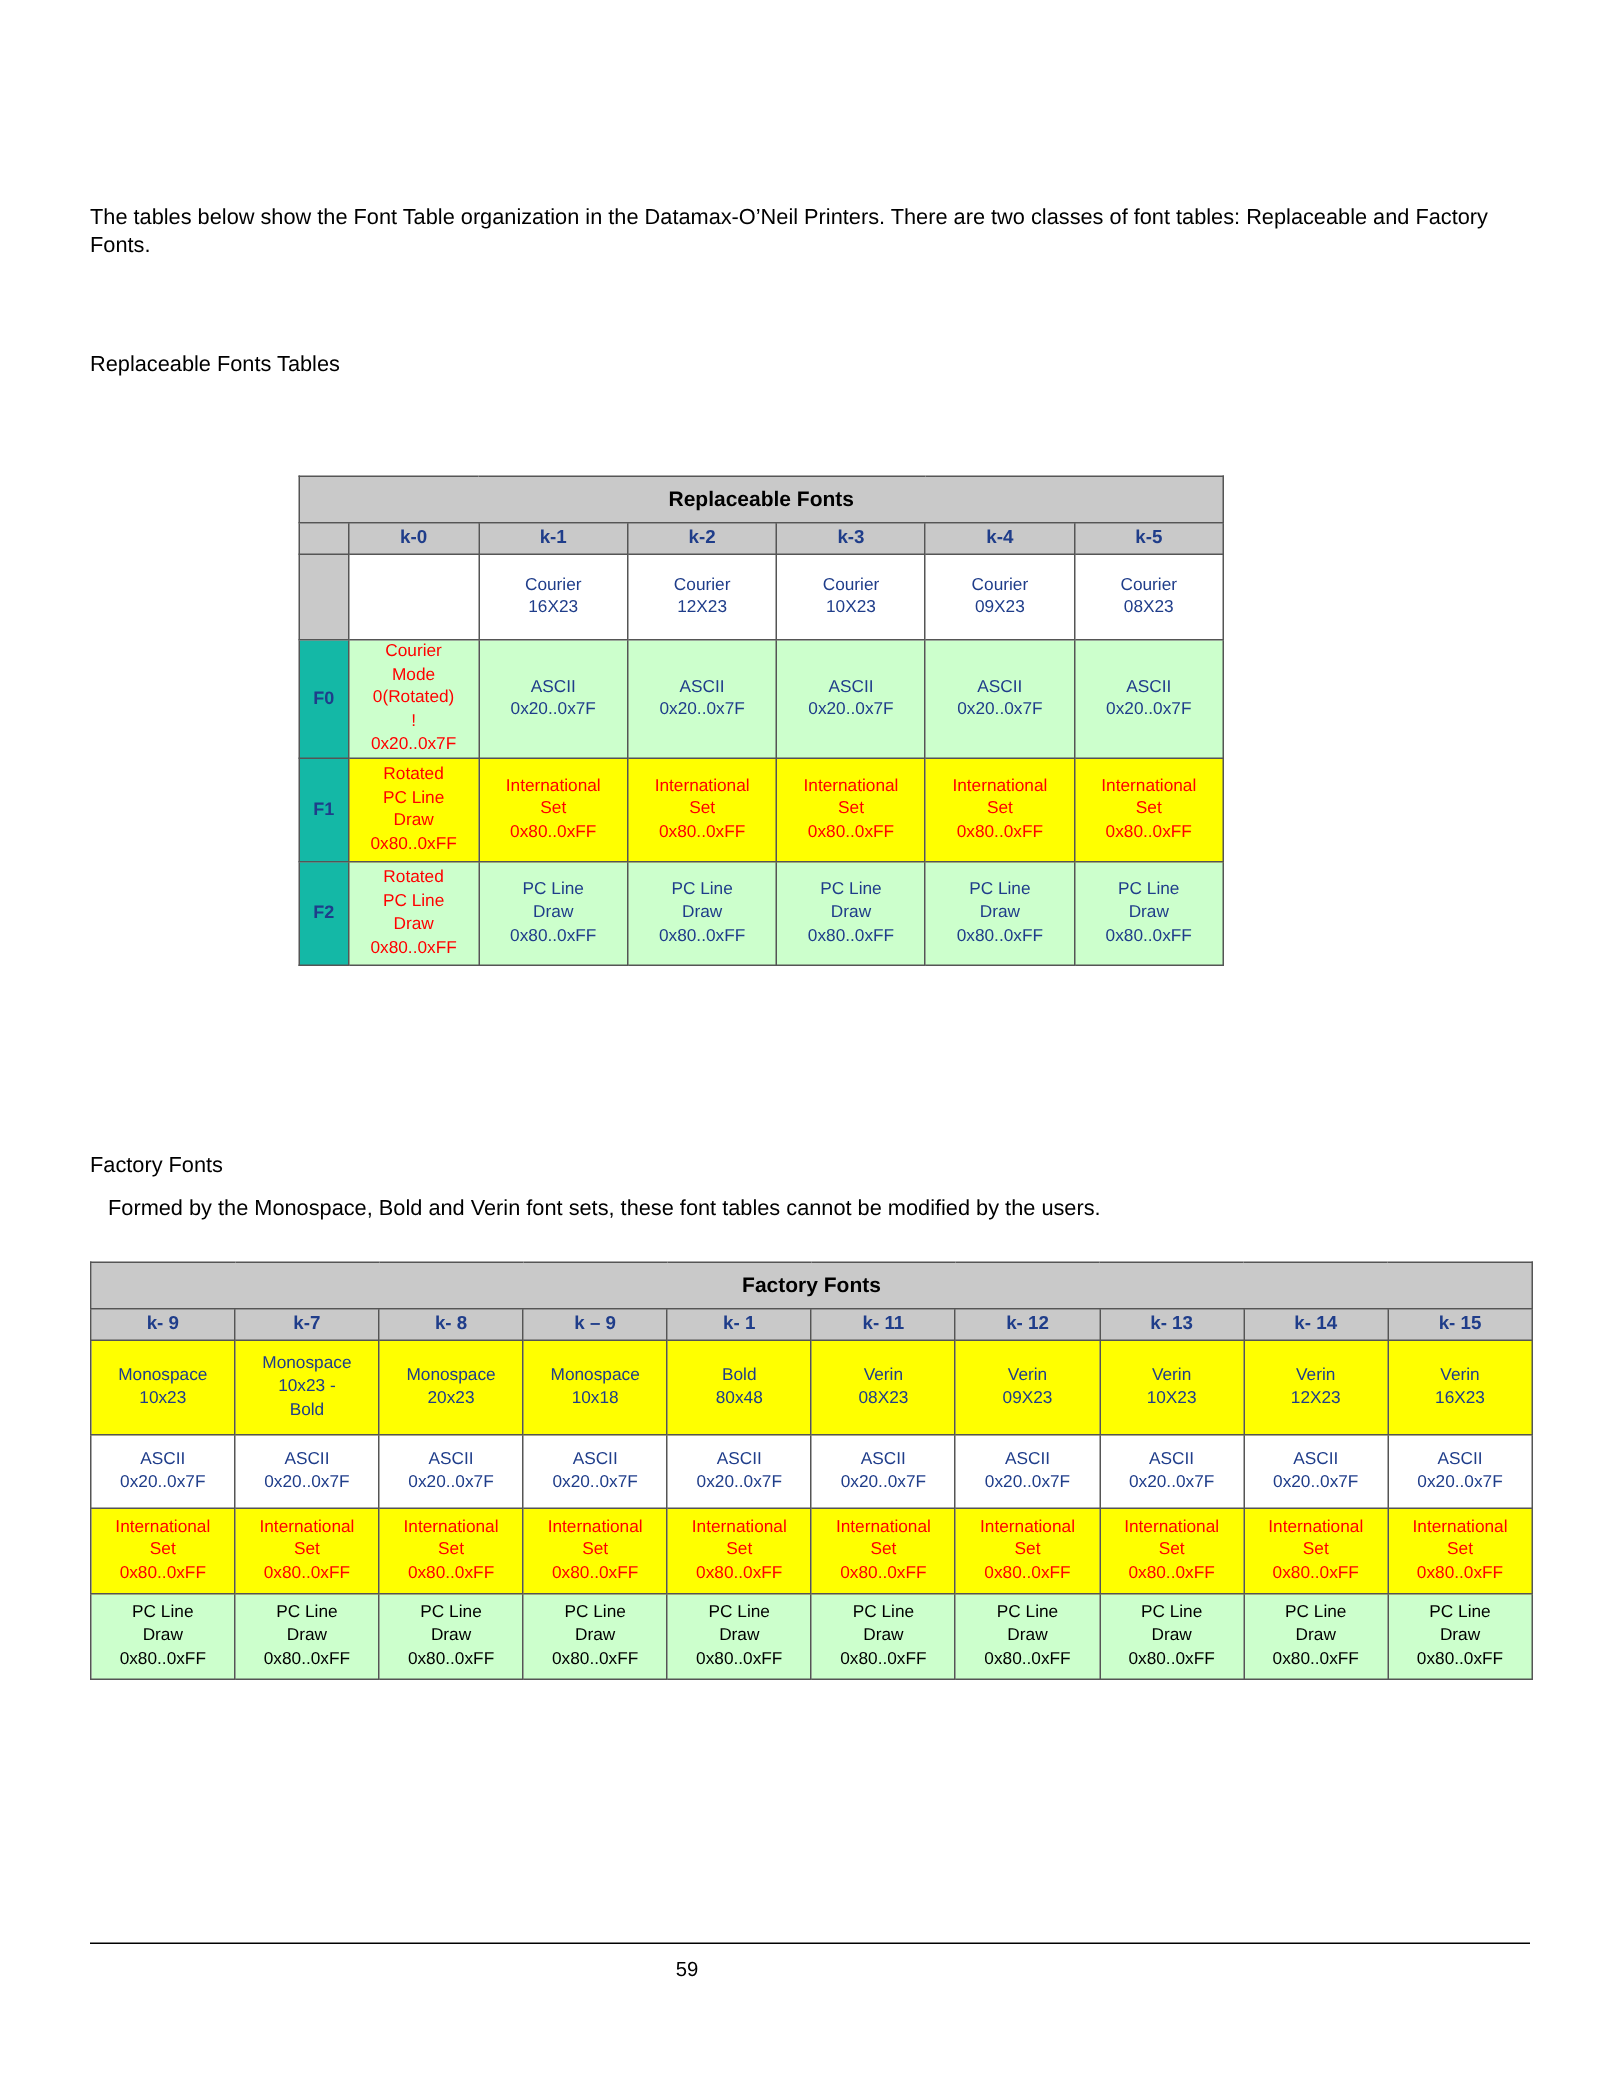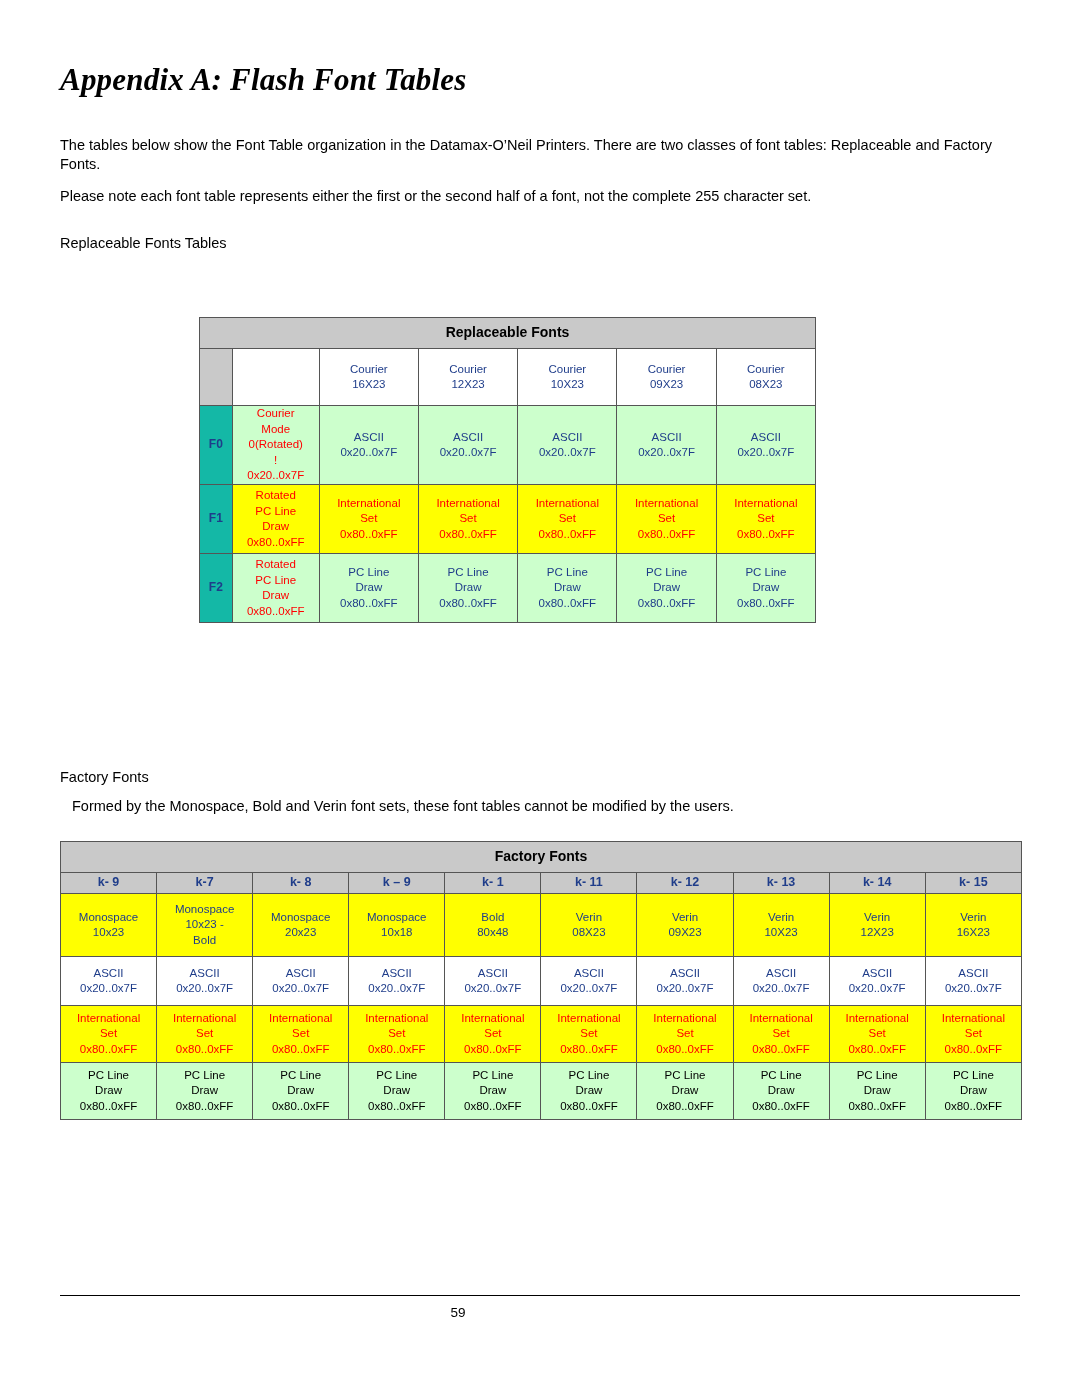--- a/index.html
+++ b/index.html
@@ -91,40 +91,47 @@
   .pagenum {
     position:absolute; left:0; top:1305px; width:916px;
     text-align:center; font-size:13.5px; color:#000;
   }
 </style>
 </head>
 <body>
 
 <div class="page">
 
-  <div class="title">Appendix A: Flash Font Tables</div>
 
   <div class="para p1">The tables below show the Font Table organization in the Datamax-O’Neil Printers. There are two classes of font tables: Replaceable and Factory Fonts.</div>
-  <div class="para p2">Please note each font table represents either the first or the second half of a font, not the complete 255 character set.</div>
 
   <div class="h3 h3a">Replaceable Fonts Tables</div>
 
   <table class="ft" id="tbl-replaceable">
     <colgroup>
       <col style="width:32px">
       <col style="width:85px">
       <col style="width:97px">
       <col style="width:97px">
       <col style="width:97px">
       <col style="width:97px">
       <col style="width:97px">
     </colgroup>
     <tbody>
         <tr>
       <td class="caption" colspan="7">Replaceable Fonts</td>
+    </tr>
+    <tr>
+      <td class="blank"></td>
+      <td class="kcell">k-0</td>
+      <td class="kcell">k-1</td>
+      <td class="kcell">k-2</td>
+      <td class="kcell">k-3</td>
+      <td class="kcell">k-4</td>
+      <td class="kcell">k-5</td>
     </tr>
     <tr>
       <td class="blank"></td>
       <td class="white cellpad" style="height:56px"></td>
       <td class="white cellpad navy">Courier<br>16X23</td>
       <td class="white cellpad navy">Courier<br>12X23</td>
       <td class="white cellpad navy">Courier<br>10X23</td>
       <td class="white cellpad navy">Courier<br>09X23</td>
       <td class="white cellpad navy">Courier<br>08X23</td>
     </tr>

